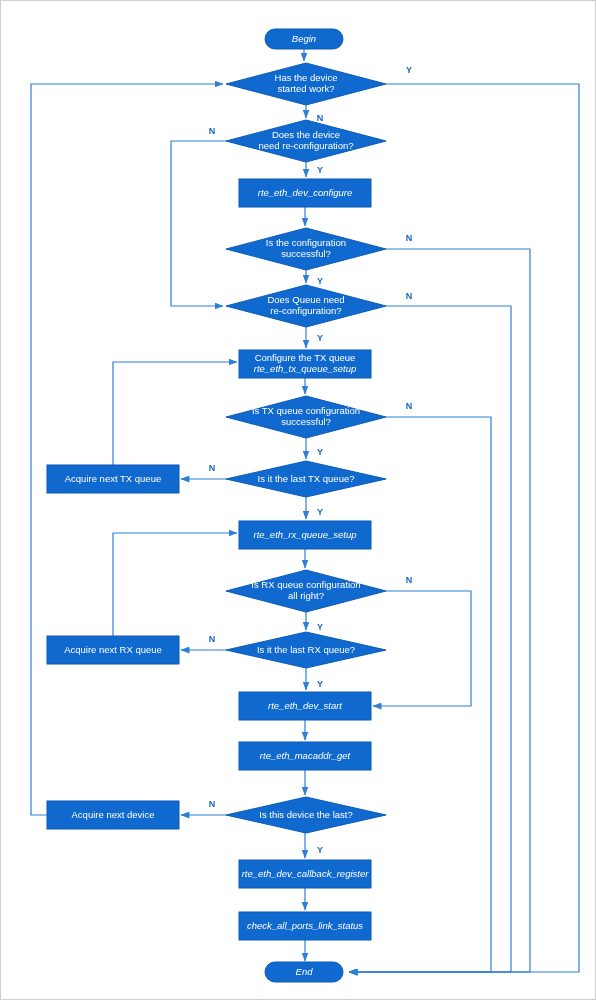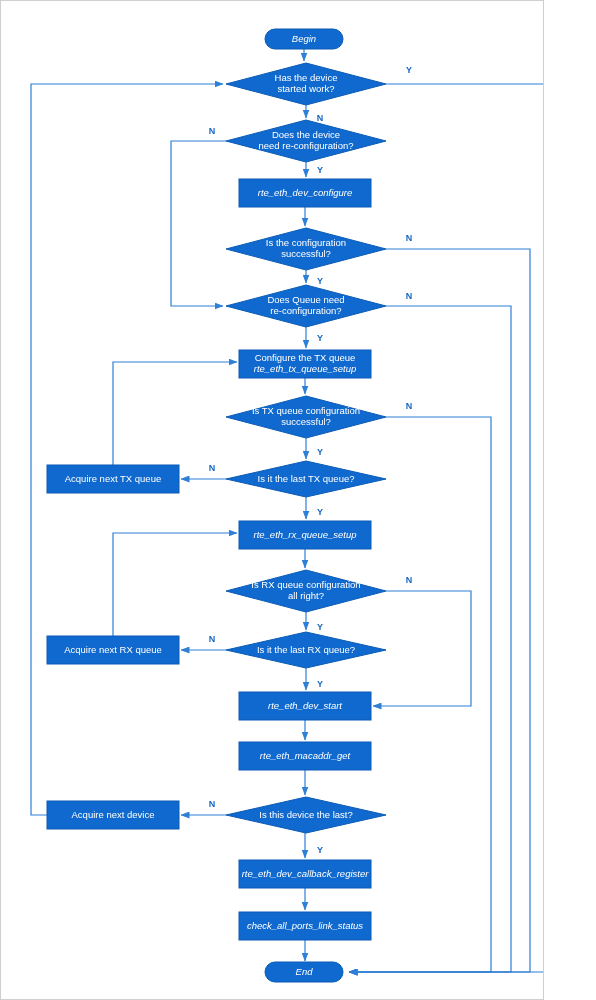--- a/index.html
+++ b/index.html
@@ -1,17 +1,17 @@
 <!DOCTYPE html>
 <html><head>
 <meta charset="utf-8">
 <style>
   html,body{margin:0;padding:0;background:#ffffff;}
   body{font-family:"Liberation Sans", sans-serif;}
-  #page{position:relative;width:544px;height:1000px;overflow:hidden;background:#fff;
+  #page{position:relative;width:596px;height:1000px;overflow:hidden;background:#fff;
         border:1px solid #cfcfcf;box-sizing:border-box;}
   svg{display:block;}
   .nodetext{fill:#ffffff;font-family:"Liberation Sans", sans-serif;font-size:9.5px;
             text-anchor:middle;dominant-baseline:middle;}
   .nodetext.italic{font-style:italic;}
   .edgelabel{fill:#1565C0;font-family:"Liberation Sans", sans-serif;font-size:9px;
              text-anchor:middle;dominant-baseline:middle;font-weight:bold;}
   .shape{fill:#1069CE;stroke:#0B5BB5;stroke-width:1;}
   .edge{stroke:#2E7FD6;stroke-width:1.2;fill:none;}
 </style>

